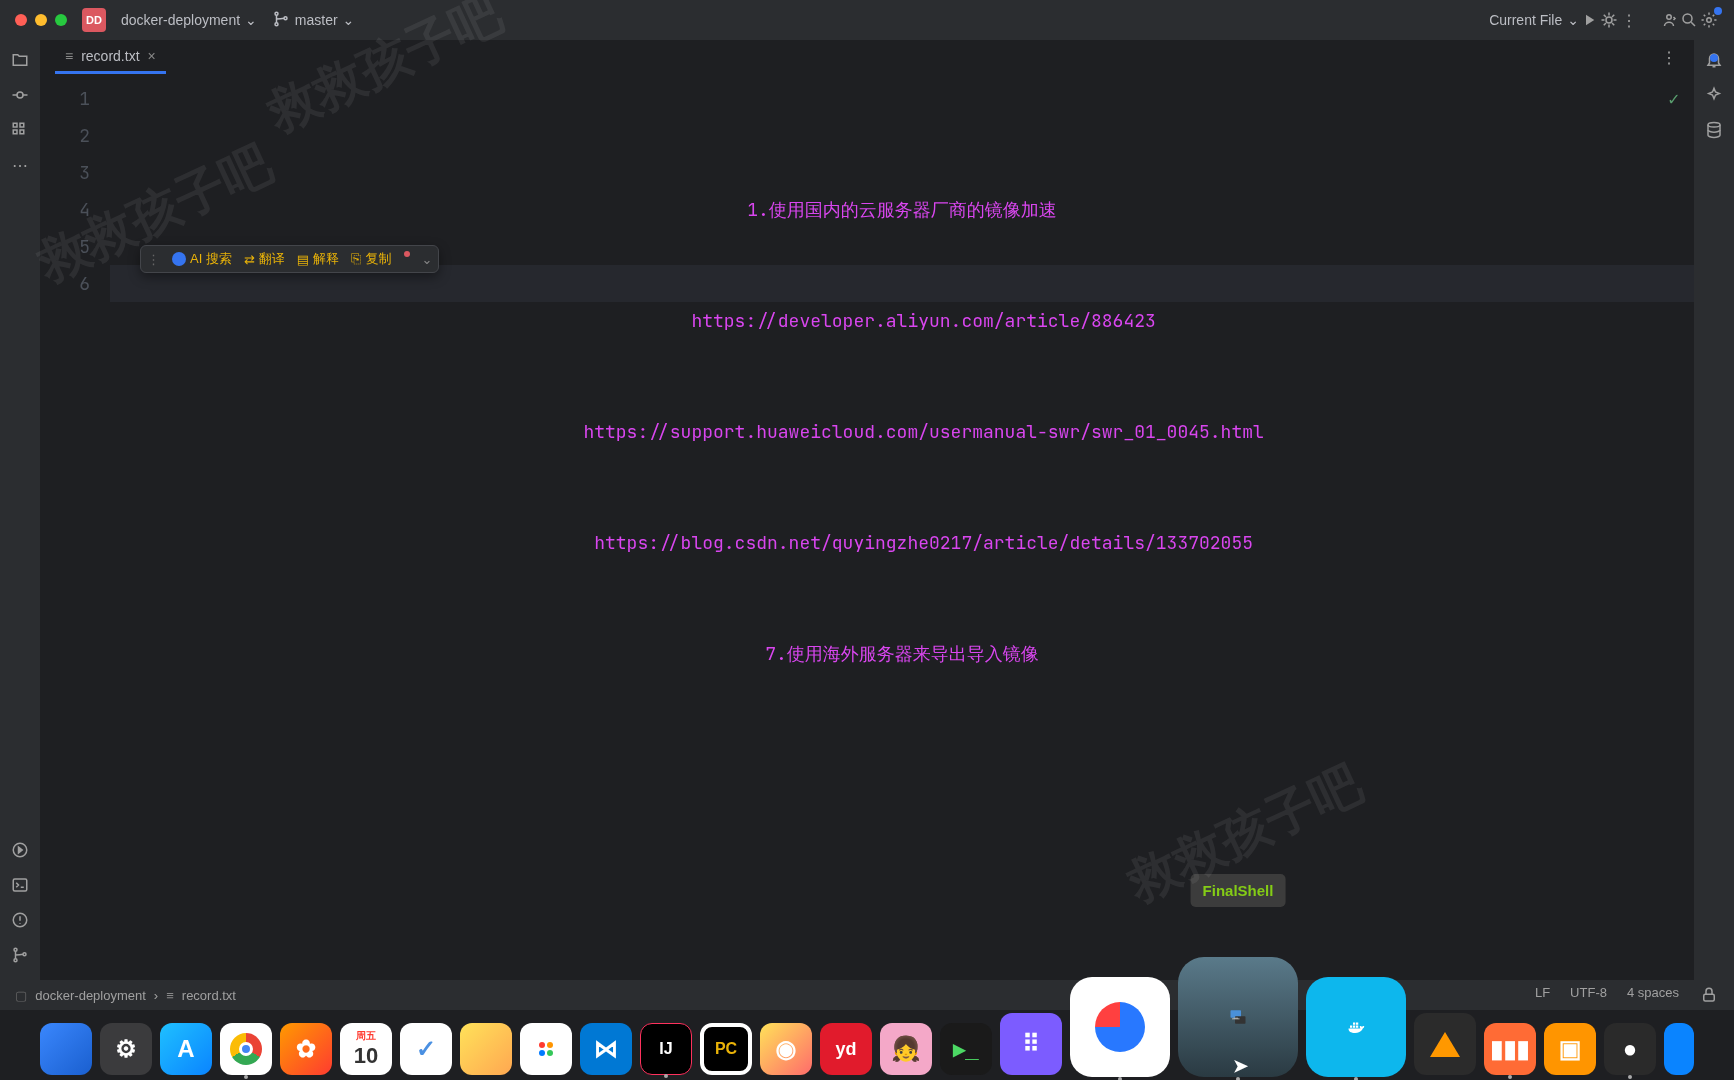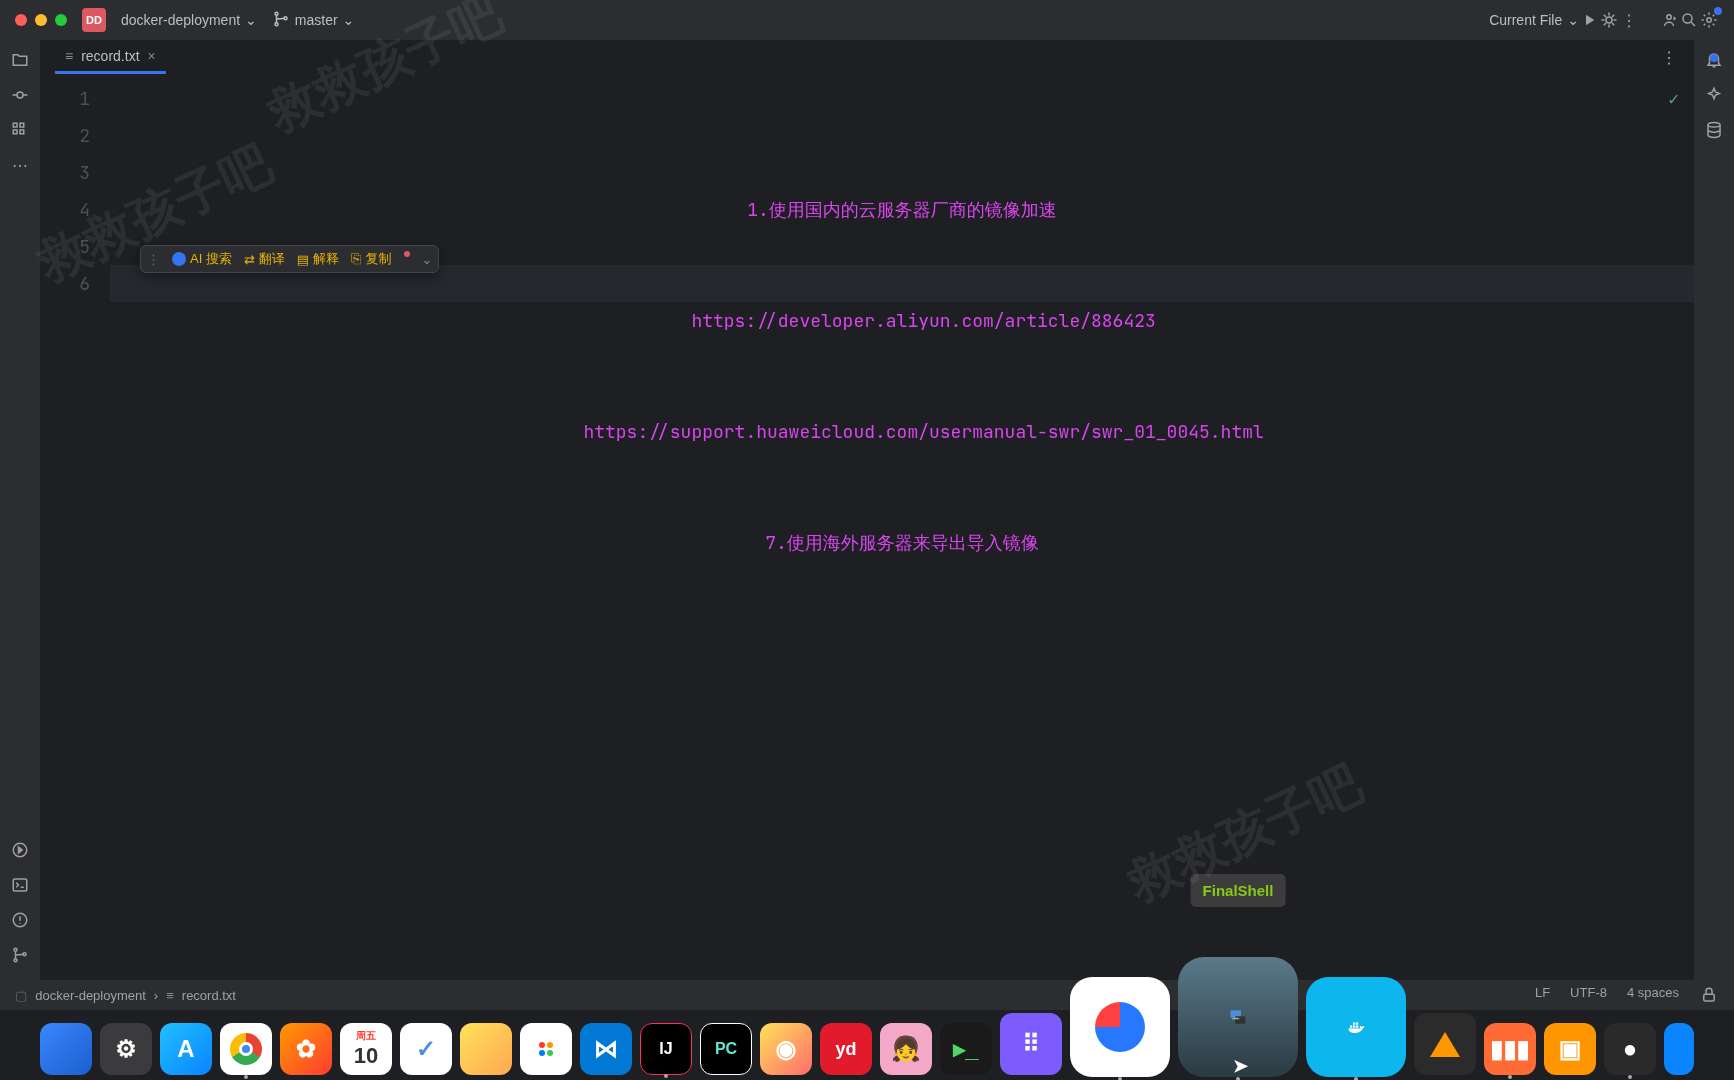--- a/index.html
+++ b/index.html
@@ -411,20 +411,21 @@
           <div>3</div>
           <div>4</div>
           <div>5</div>
           <div>6</div>
       </div>
       <div class="code-content">
         <div class="current-line-bg" style="top:190px;"></div>
         <div class="code-line"><span class="line-content">1.使用国内的云服务器厂商的镜像加速</span></div>
         <div class="code-line"><span class="line-content">    https://developer.aliyun.com/article/886423</span></div>
         <div class="code-line"><span class="line-content">    https://support.huaweicloud.com/usermanual-swr/swr_01_0045.html</span></div>
+        <div class="code-line"><span class="line-content">    https://blog.csdn.net/quyingzhe0217/article/details/133702055</span></div>
         <div class="code-line"><span class="line-content selected">7.使用海外服务器来导出导入镜像</span></div>
       </div>
     </div>
   </div>
 
   <div class="right-bar">
     <div class="icon-btn" style="position:relative">
       <svg viewBox="0 0 24 24" fill="none" stroke="currentColor" stroke-width="2">
           <path d="M18 16v-6a6 6 0 10-12 0v6l-2 3h16z"></path>
           <path d="M10 21h4"></path>
@@ -507,21 +508,21 @@
   <div class="dock-icon" style="background:#fff">
       <div style="display:grid;grid-template-columns:1fr 1fr;gap:2px">
         <div style="width:6px;height:6px;border-radius:50%;background:#ff3b30"></div>
         <div style="width:6px;height:6px;border-radius:50%;background:#ff9500"></div>
         <div style="width:6px;height:6px;border-radius:50%;background:#007aff"></div>
         <div style="width:6px;height:6px;border-radius:50%;background:#34c759"></div>
       </div>
     </div>
   <div class="dock-icon" style="background:#0078d4">⋈</div>
   <div class="dock-icon" style="background:#000;color:#fff;font-size:16px;border:1px solid #fe315d">IJ<div class="running-dot"></div></div>
-  <div class="dock-icon" style="background:#000;color:#5eead4;font-size:16px;border:1px solid #ffffff">PC</div>
+  <div class="dock-icon" style="background:#000;color:#eab308;font-size:16px;border:4px solid #ffffff">PC</div>
   <div class="dock-icon" style="background:linear-gradient(135deg,#ffe259,#ff6b6b)">◉</div>
   <div class="dock-icon" style="background:#e11b2c;font-size:18px">yd</div>
   <div class="dock-icon" style="background:#f4a8c8">👧</div>
   <div class="dock-icon" style="background:#1a1a1a;color:#4cd964">▸_</div>
   <div class="dock-icon" style="background:#7c5cff;width:62px;height:62px">⠿</div>
   <div class="dock-icon big" style="background:#fff">
       <div style="width:50px;height:50px;border-radius:50%;background:conic-gradient(#2878ff 0 270deg,#ff4040 270deg)"></div>
       <div class="running-dot"></div>
     </div>
   <div class="dock-icon bigger" style="background:linear-gradient(#5a7a8a,#2a3a42)">

